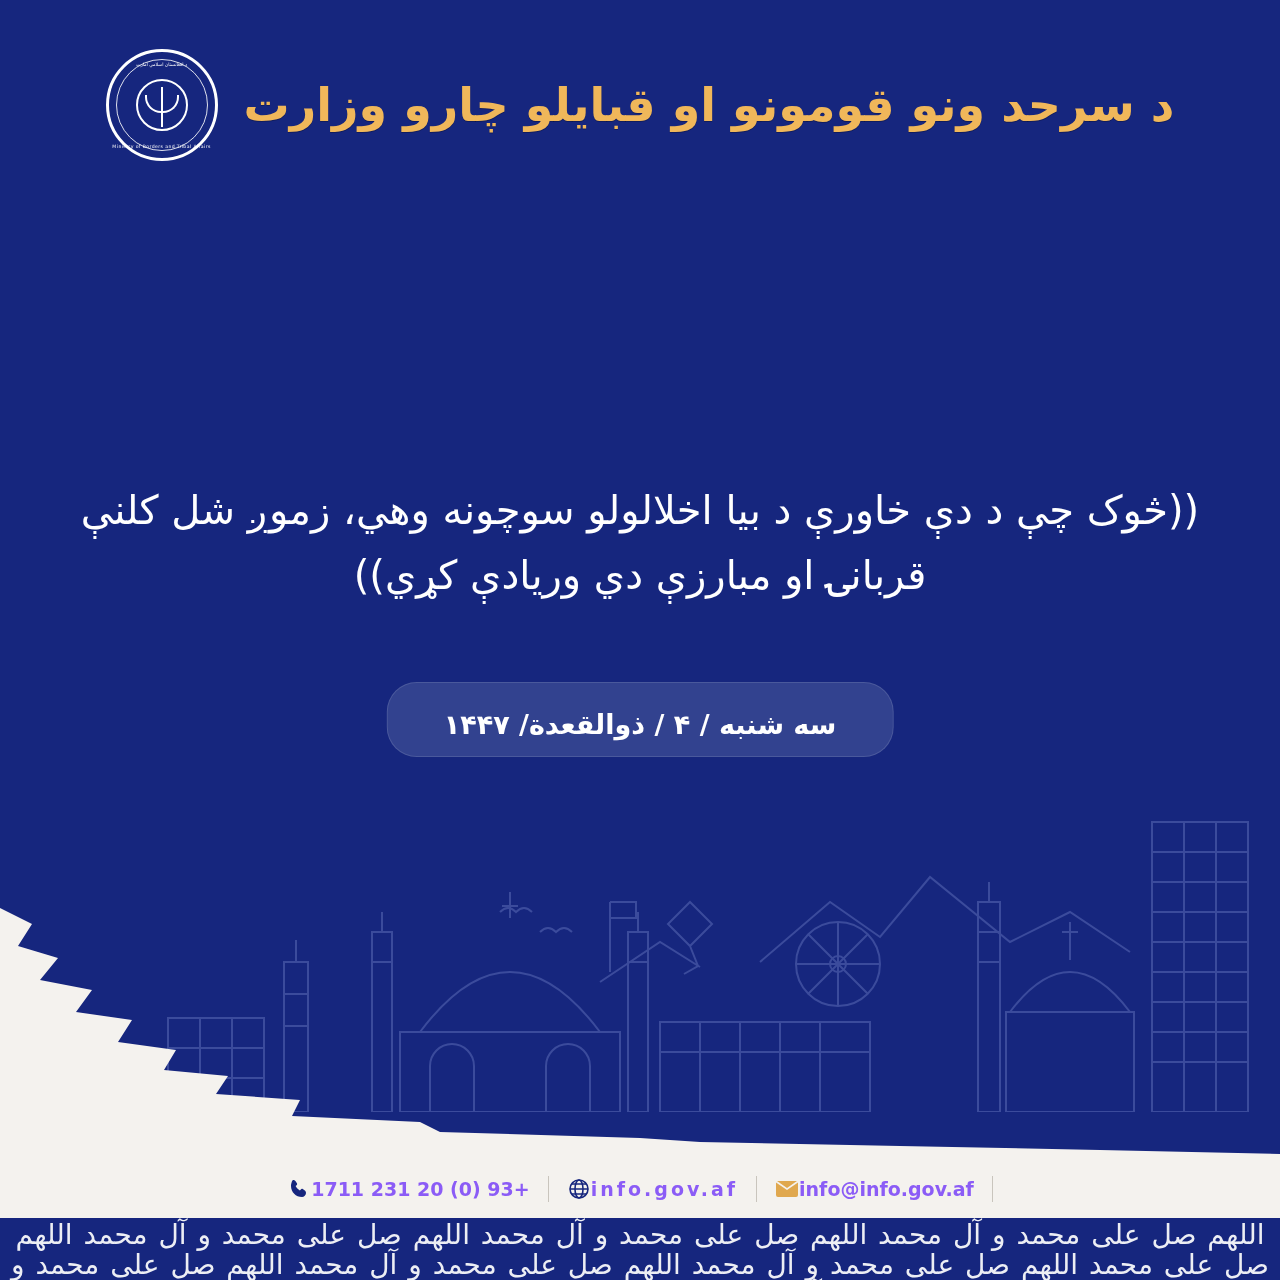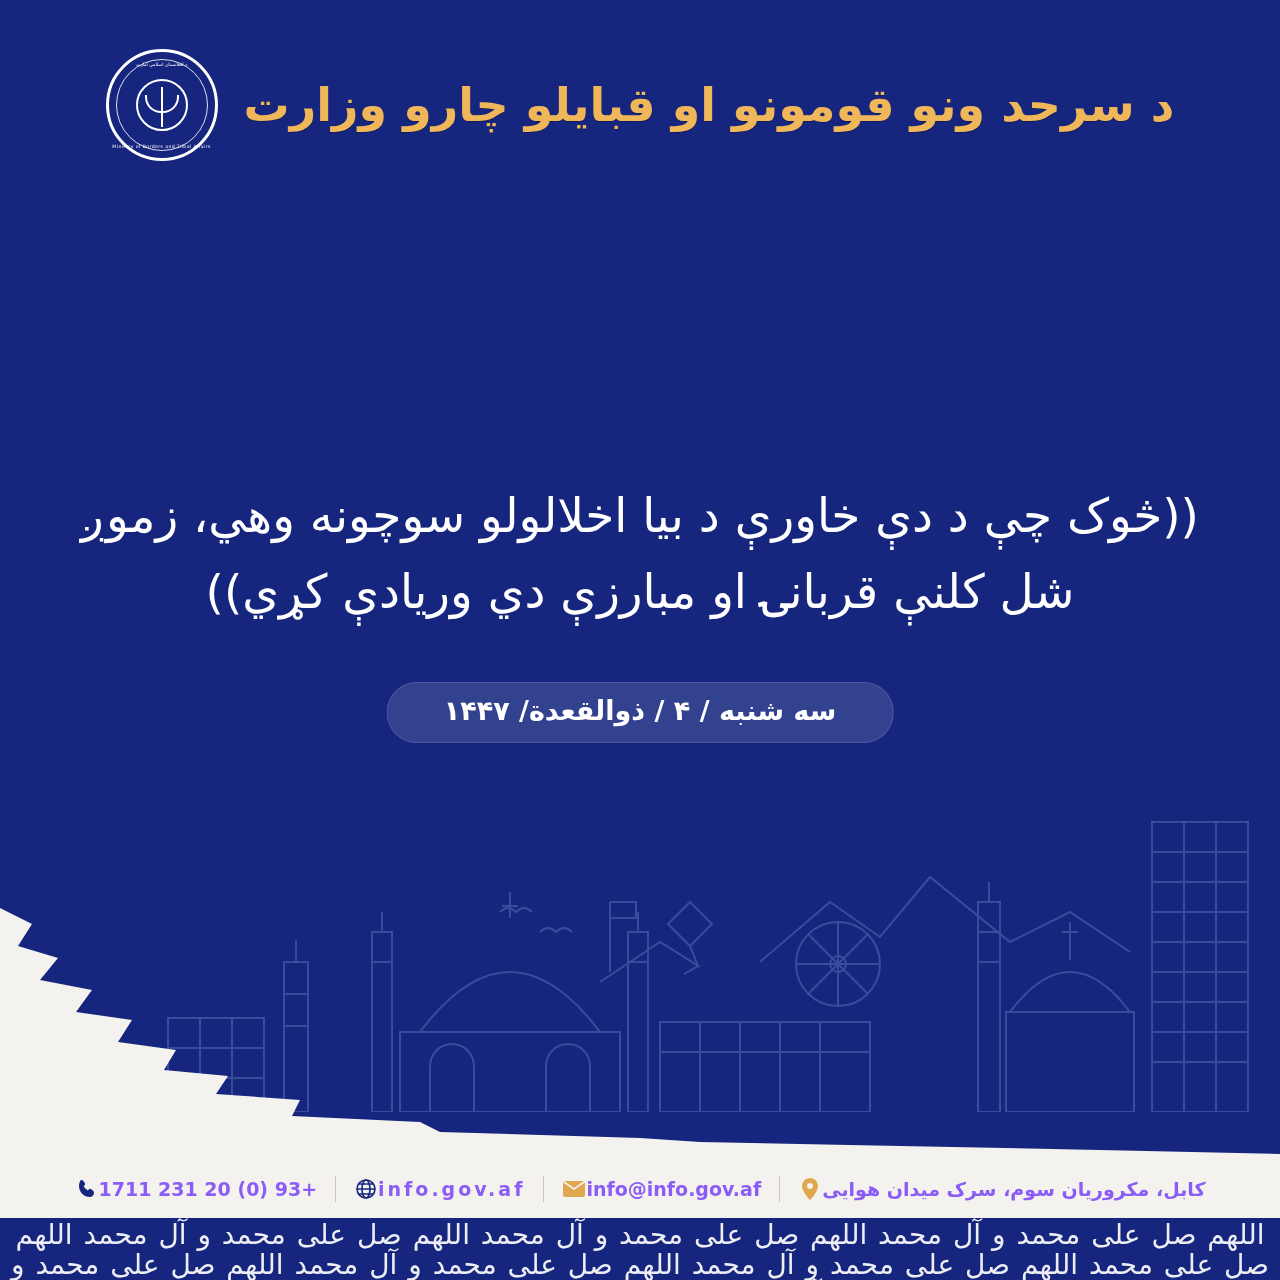--- a/index.html
+++ b/index.html
@@ -123,38 +123,38 @@
     white-space: nowrap;
   }
 
   
   .quote {
     position: absolute;
     top: 478px;
     left: 66px;
     right: 66px;
     color: #ffffff;
-    font-size: 47px;
+    font-size: 40px;
     line-height: 1.62;
     text-align: center;
     font-weight: 500;
     direction: rtl;
   }
 
   
   .date-pill {
     position: absolute;
     top: 682px;
     left: 50%;
     transform: translateX(-50%);
     background: #32428f;
     color: #ffffff;
     font-size: 27px;
     font-weight: bold;
-    padding: 14px 56px 18px;
+    padding: 28px 56px 18px;
     border-radius: 30px;
     line-height: 1;
     white-space: nowrap;
     border: 1px solid rgba(255,255,255,0.12);
   }
 
   
   .skyline {
     position: absolute;
     left: 0;
@@ -315,28 +315,20 @@
   </svg>
 
   <svg class="torn" viewBox="0 0 1280 260" preserveAspectRatio="none">
     <path fill="#f4f2ee" d="M0 6 L32 22 L18 44 L58 56 L40 78 L92 88 L76 110 L132 118 L118 140 L176 148
       L164 168 L228 174 L216 192 L300 198 L292 214 L420 220 L440 230 L640 236 L700 240 L900 244
       L1100 248 L1280 252 L1280 260 L0 260 Z"></path>
   </svg>
 
   <div class="footer">
 
-    <div class="footer-item">
-      <span>کابل، مکروریان سوم، سرک میدان هوایی</span>
-      <span class="ic amber">
-        <svg width="18" height="22" viewBox="0 0 18 22" fill="currentColor">
-          <path d="M9 0C4.6 0 1 3.6 1 8c0 6 8 14 8 14s8-8 8-14c0-4.4-3.6-8-8-8zm0 11a3 3 0 1 1 0-6 3 3 0 0 1 0 6z"></path>
-        </svg>
-      </span>
-    </div>
 
     <div class="footer-sep"></div>
 
     <div class="footer-item">
       <span>info@info.gov.af</span>
       <span class="ic amber">
         <svg width="22" height="16" viewBox="0 0 22 16" fill="currentColor">
           <path d="M0 1.5V14a2 2 0 0 0 2 2h18a2 2 0 0 0 2-2V1.5L11 9 0 1.5zM1 0h20l-10 7L1 0z"></path>
         </svg>
       </span>

